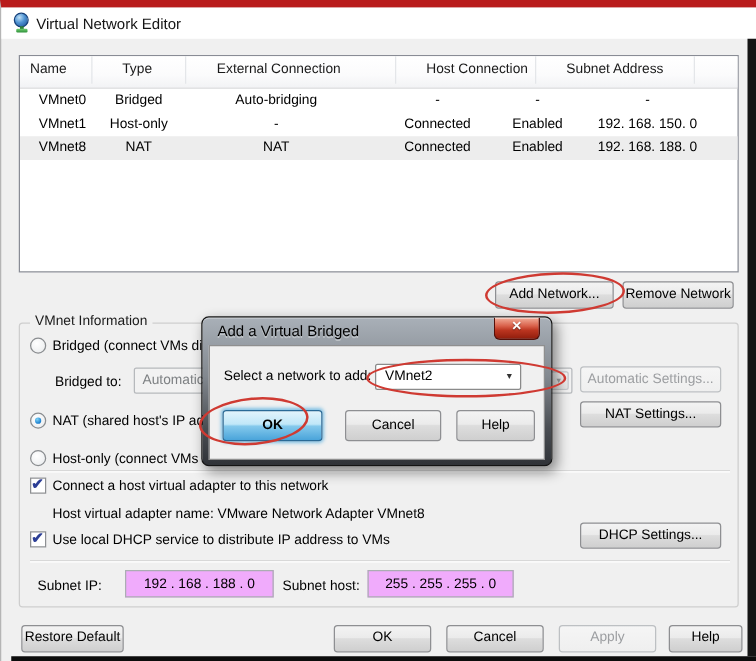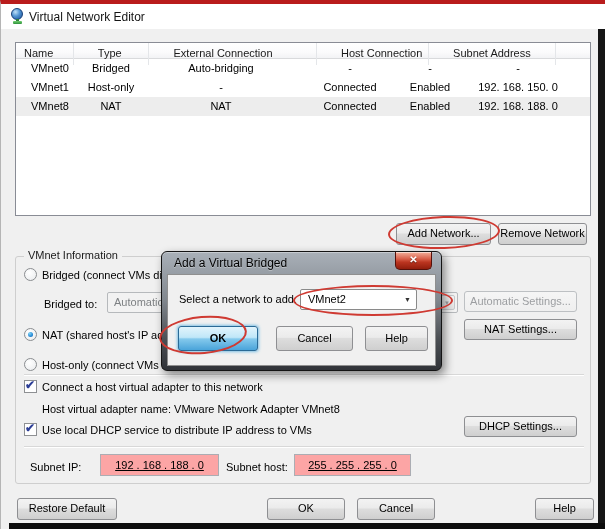--- a/index.html
+++ b/index.html
@@ -1,34 +1,34 @@
 <!DOCTYPE html>
 <html><head>
 <meta charset="utf-8">
 <style>
   * { margin:0; padding:0; box-sizing:border-box; }
   html,body { width:605px; height:529px; }
   body { font-family:"Liberation Sans", sans-serif; font-size:11px; color:#000; background:#fff; }
 
   .window { position:absolute; left:0; top:0; width:605px; height:529px; background:#f0f0f0;
-            border-left:1px solid #b5b5b5; border-top:4px solid #b91c1c; overflow:hidden; }
+            border-left:1px solid #b5b5b5; border-top:6px solid #b91c1c; overflow:hidden; }
   .titlebar { position:absolute; left:0; top:0; width:605px; height:25px; background:#ffffff; }
   .title-text { position:absolute; left:28px; top:6px; font-size:12px; color:#141414; }
   .appicon { position:absolute; left:9px; top:4px; width:16px; height:16px; }
   .globe { position:absolute; left:1px; top:0; width:12px; height:12px; border-radius:50%;
            background:radial-gradient(circle at 35% 30%, #bfe0f7, #4f93d2 45%, #1c4f93); border:1px solid #16407a; }
   .globe-stem { position:absolute; left:6px; top:11px; width:3px; height:3px; background:#2f7f3a; }
   .globe-base { position:absolute; left:3px; top:13px; width:9px; height:3px; background:linear-gradient(#6fcf6f,#2e8f3a); border-radius:1px; }
 
   .edge-right { position:absolute; left:597px; top:25px; width:8px; height:494px; background:#151515; }
   .edge-bottom { position:absolute; left:8px; top:519px; width:597px; height:10px; background:#0c0c0c; }
 
   
   .nettable { position:absolute; left:14px; top:38px; width:576px; height:174px; background:#fff; border:1px solid #898c95; }
-  .nt-header { display:flex; height:16px; background:linear-gradient(#ffffff,#fbfbfc 60%,#f2f3f5); border-bottom:1px solid #d9dadc;gap:16px; }
+  .nt-header { display:flex; height:26px; background:linear-gradient(#ffffff,#fbfbfc 60%,#f2f3f5); border-bottom:1px solid #d9dadc;gap:16px; }
   .nt-hcell { padding:4px 0 0 8px; color:#1a1a1a; border-right:1px solid #e4e6e9; height:22px; }
   .nt-row { display:flex; height:19px; }
   .nt-cell { padding:3px 0 0 8px; white-space:nowrap; overflow:hidden;text-align:center; }
   .nt-row.selected { background:#ededed; }
 
   
   .btn { position:absolute; background:linear-gradient(#f3f3f3,#ebebeb 45%,#dddddd 50%,#cfcfcf);
          border:1px solid #8e8f92; border-radius:3px; text-align:center; font-size:11px; color:#000;
          font-family:"Liberation Sans",sans-serif; line-height:19px; cursor:default; }
   .btn.disabled { background:linear-gradient(#f5f5f5,#efefef); border-color:#bdc0c3; color:#9c9ea1; }
@@ -46,21 +46,21 @@
                     background:radial-gradient(circle at 35% 30%, #7fd3f5, #1b7fd0 70%, #0f5ea0); }
   .cb { position:absolute; width:13px; height:13px; border:1px solid #8e9093; background:#fff; }
   .cb .mark { position:absolute; left:0px; top:-3px; font-size:12px; color:#2c3e96; font-weight:bold; }
   .lbl { position:absolute; white-space:nowrap; }
 
   .combo-disabled { position:absolute; background:#f2f2f2; border:1px solid #b6b9bc; border-radius:2px; color:#7d8083; }
   .combo-disabled .cval { position:absolute; left:6px; top:3px; }
   .combo-disabled .carr { position:absolute; right:2px; top:2px; width:16px; height:15px; border:1px solid #c6c9cc;
                           border-radius:2px; background:linear-gradient(#f6f6f6,#e4e4e4); text-align:center; font-size:6px; color:#a0a3a6; line-height:15px; }
 
-  .textbox { position:absolute; background:#fca5a5; border:1px solid #abadb3; text-align:center; line-height:20px;text-decoration:underline; }
+  .textbox { position:absolute; background:#f0abfc; border:1px solid #abadb3; text-align:center; line-height:20px; }
 
   .sep { position:absolute; height:2px; border-top:1px solid #d8d8d8; border-bottom:1px solid #ffffff; }
 
   
   .modal { position:absolute; left:160px; top:247px; width:281px; height:120px; border-radius:6px;
            background:linear-gradient(#a9b0b8,#82888f 40%,#4a4e53 75%,#303338); border:1px solid #141414;
            box-shadow:inset 0 1px 0 rgba(255,255,255,.35), 3px 4px 10px rgba(0,0,0,.45); z-index:10; }
   .modal-title { position:absolute; left:12px; top:4px; font-size:12px; color:#000; text-shadow:0 1px 0 rgba(255,255,255,.35); }
   .modal-close { position:absolute; left:233px; top:0px; width:37px; height:18px; border:1px solid #55100a; border-top:none;
                  border-radius:0 0 5px 5px; background:linear-gradient(#f3b09b,#d9604a 40%,#bb3520 60%,#911d0c);
@@ -165,23 +165,24 @@
     <span class="lbl" style="left:14px; top:204px;">Subnet IP:</span>
     <div class="textbox" style="left:84px; top:197px; width:119px; height:22px;">192 . 168 . 188 . 0</div>
     <span class="lbl" style="left:210px; top:204px;">Subnet host:</span>
     <div class="textbox" style="left:278px; top:197px; width:117px; height:22px;">255 . 255 . 255 . 0</div>
 
     <div class="btn disabled" style="left:448px; top:34px; width:113px; height:21px;">Automatic Settings...</div>
     <div class="btn" style="left:448px; top:62px; width:113px; height:21px;">NAT Settings...</div>
     <div class="btn" style="left:448px; top:159px; width:113px; height:21px;">DHCP Settings...</div>
   </div>
 
-  <div class="btn" style="left:16px; top:494px; width:100px; height:22px;">Restore Default</div>
+  <div class="btn" style="left:16px; top:494px; width:82px; height:22px;">Restore Default</div>
   <div class="btn" style="left:266px; top:494px; width:78px; height:22px;">OK</div>
   <div class="btn" style="left:356px; top:494px; width:78px; height:22px;">Cancel</div>
+  <div class="btn disabled" style="left:446px; top:494px; width:78px; height:22px;">Apply</div>
   <div class="btn" style="left:534px; top:494px; width:59px; height:22px;">Help</div>
 
   <div class="modal">
     <span class="modal-title">Add a Virtual Bridged</span>
     <div class="modal-close"><span>✕</span></div>
     <div class="modal-client">
       <span class="lbl" style="left:11px; top:18px;">Select a network to add:</span>
       <div class="modal-combo">
         <span class="cval">VMnet2</span>
         <span class="carr">▼</span>

